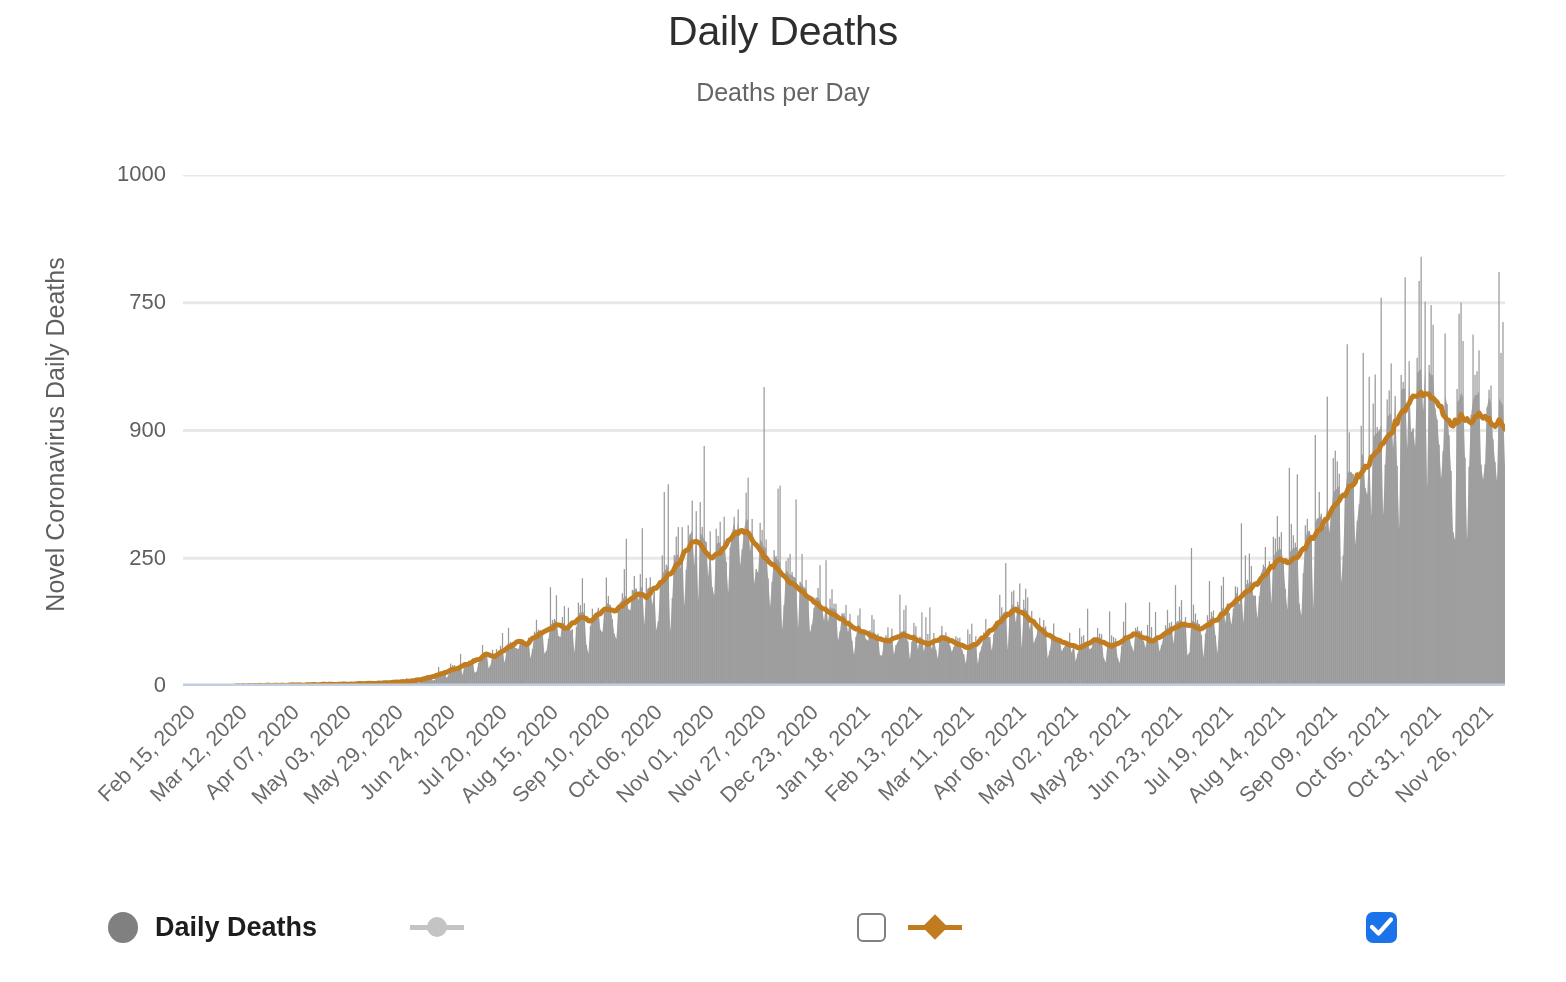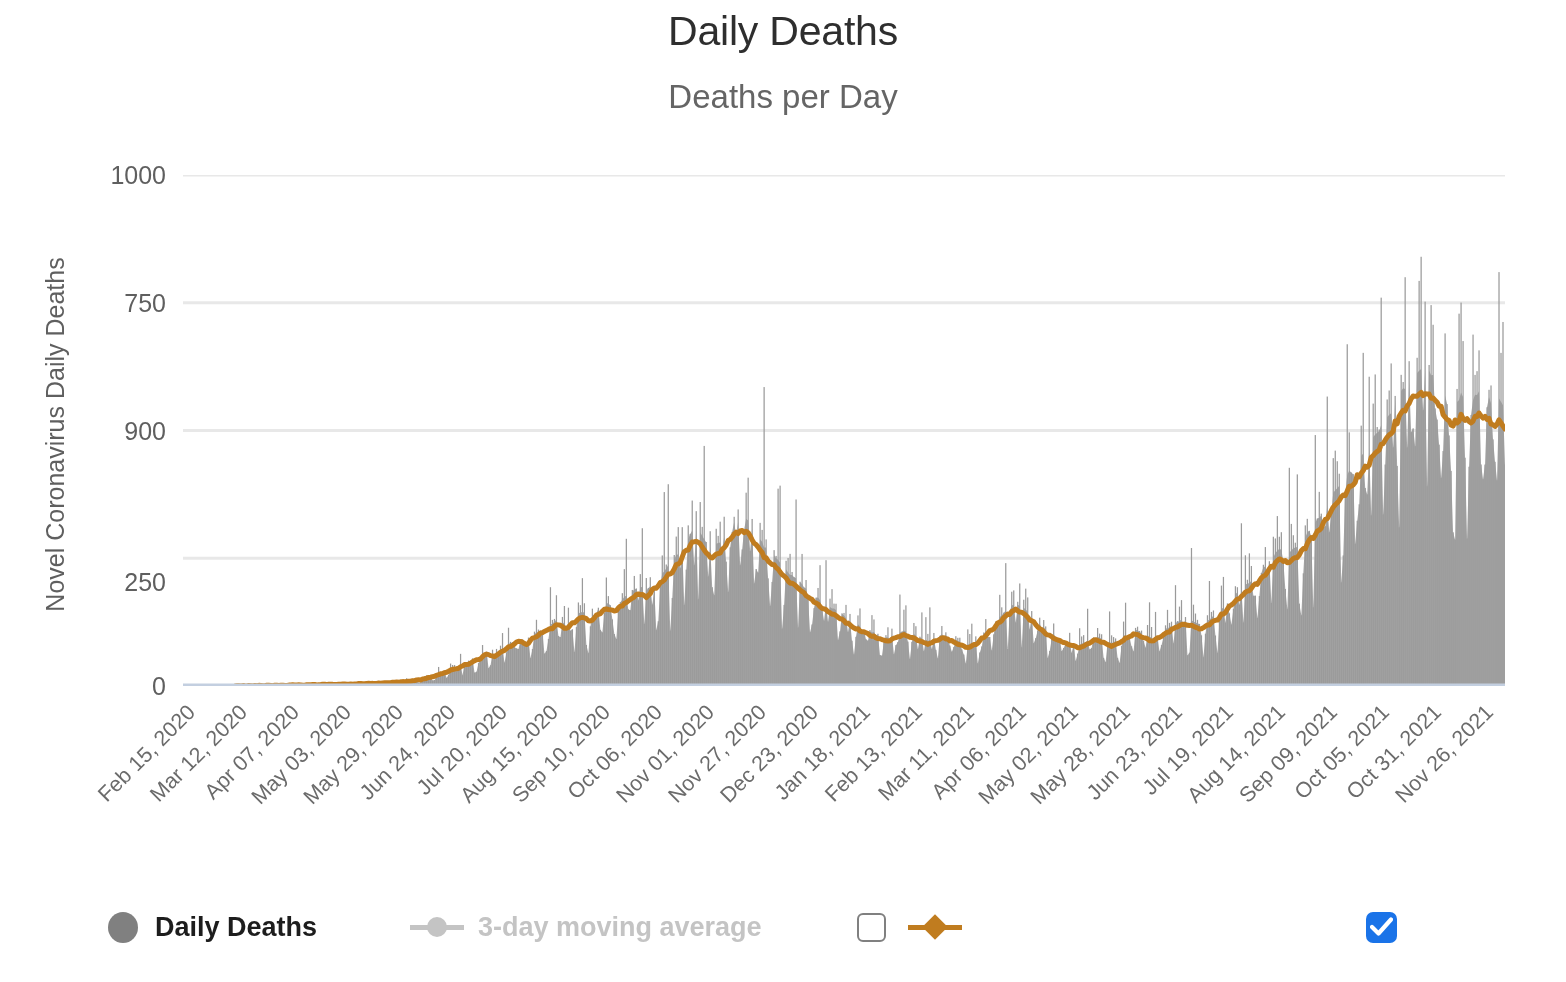--- a/index.html
+++ b/index.html
@@ -29,21 +29,21 @@
     font-size: 41px;
     font-weight: 400;
     color: #2e2e2e;
     letter-spacing: -0.2px;
   }
   .subtitle {
     position: absolute;
     left: 0;
     width: 1566px;
     text-align: center;
-    font-size: 33px;
+    font-size: 25px;
     font-weight: 400;
     color: #656565;
   }
   .subtitle.l1 { top: 78px; }
   .subtitle.l2 { top: 110px; }
 
   .ylabel {
     position: absolute;
     left: -205px;
     top: 420px;
@@ -54,21 +54,21 @@
     font-size: 25px;
     color: #5f5f5f;
     white-space: nowrap;
   }
 
   .ytick {
     position: absolute;
     right: 1400px;
     width: 160px;
     text-align: right;
-    font-size: 25px;
+    font-size: 22px;
     color: #5f5f5f;
   }
 
   #plot {
     position: absolute;
     left: 183px;
     top: 175px;
     width: 1322px;
     height: 511px;
   }
@@ -171,21 +171,21 @@
 <div id="chart-root">
 
   <div class="title">Daily Deaths</div>
   <div class="subtitle l1">Deaths per Day</div>
 
   <div class="ylabel">Novel Coronavirus Daily Deaths</div>
 
   <div class="ytick" style="top:161px;">1000</div>
   <div class="ytick" style="top:289px;">750</div>
   <div class="ytick" style="top:417px;">900</div>
-  <div class="ytick" style="top:568px;">250</div>
+  <div class="ytick" style="top:545px;">250</div>
   <div class="ytick" style="top:672px;">0</div>
 
   <div id="plot">
     <svg width="1322" height="511" viewBox="0 0 1322 511">
       <g>
         <line x1="0" y1="0" x2="1322" y2="0" stroke="#e8e8e8" stroke-width="3"></line>
         <line x1="0" y1="127.8" x2="1322" y2="127.8" stroke="#e8e8e8" stroke-width="3"></line>
         <line x1="0" y1="255.5" x2="1322" y2="255.5" stroke="#e8e8e8" stroke-width="3"></line>
         <line x1="0" y1="383.3" x2="1322" y2="383.3" stroke="#e8e8e8" stroke-width="3"></line>
       </g>
@@ -861,21 +861,20 @@
     <div class="legend-item" style="left:108px;">
       <span class="lg-dot"></span>
       <span class="lg-label">Daily Deaths</span>
     </div>
 
     <div class="legend-item" style="left:410px;">
       <span class="lg-line-marker gray">
         <span class="bar"></span>
           <span class="mk"></span>
       </span>
-      <span class="lg-label dim">3-day moving average</span>
     </div>
 
     <div class="legend-item" style="left:857px;">
       <span class="checkbox-empty"></span>
       <span class="lg-line-marker orange" style="margin-left:22px;">
         <span class="bar"></span>
           <span class="mk"></span>
       </span>
     </div>
 

